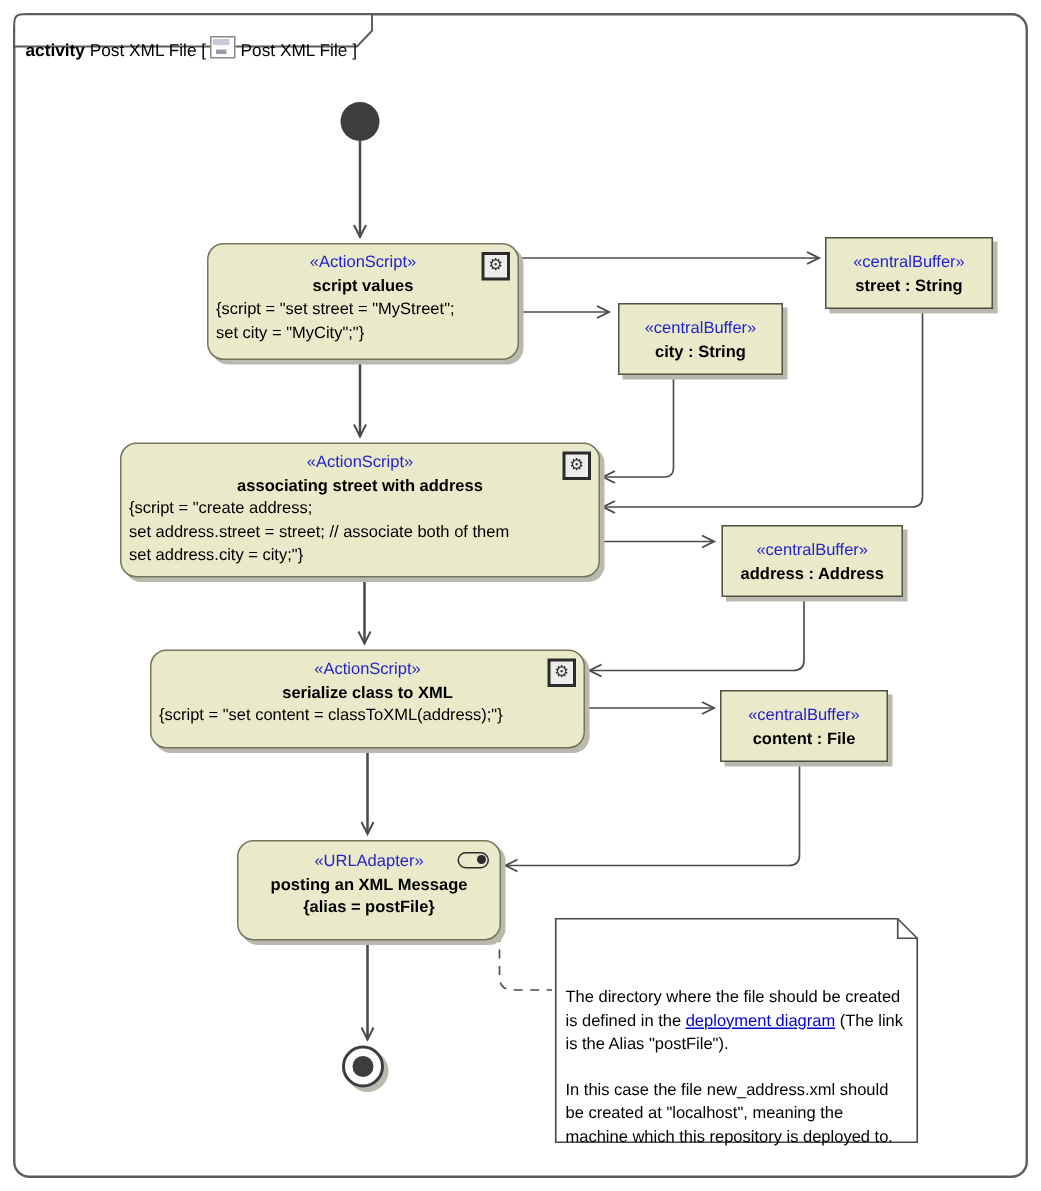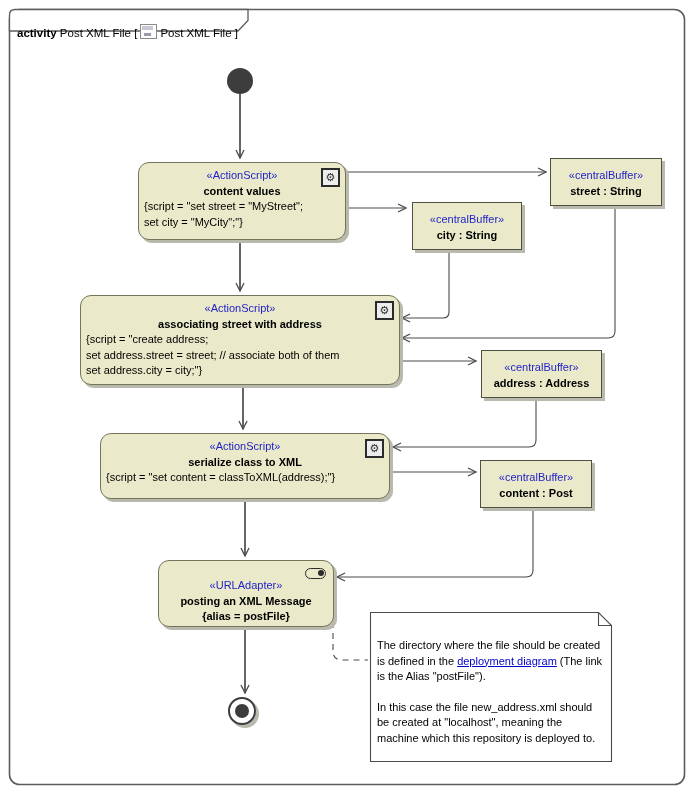--- a/index.html
+++ b/index.html
@@ -22,21 +22,21 @@
   .script.centered{text-align:center;font-weight:bold;}
   .gear{position:absolute;top:5px;right:5px;width:15px;height:15px;border:2px solid #2b2b2b;
         background:#ededed;line-height:14px;text-align:center;font-size:11px;color:#333;}
   .pill{position:absolute;top:7px;right:7px;width:19px;height:9px;border:1.4px solid #2b2b2b;
         border-radius:6px;background:transparent;}
   .pill:after{content:"";position:absolute;right:1px;top:1px;width:6px;height:6px;border-radius:50%;background:#2b2b2b;}
   .initial{position:absolute;left:227px;top:68px;width:26px;height:26px;border-radius:50%;background:#3d3d3d;z-index:1;}
   .final{position:absolute;left:228px;top:697px;width:24px;height:24px;border:2px solid #3d3d3d;border-radius:50%;
          background:#ffffff;box-shadow:3px 3px 0 #b9b9ad;z-index:1;}
   .final .dot{position:absolute;left:5px;top:5px;width:14px;height:14px;border-radius:50%;background:#3d3d3d;}
-  .notebody{position:absolute;left:370px;top:620px;width:242px;height:150px;z-index:1;
+  .notebody{position:absolute;left:370px;top:640px;width:242px;height:150px;z-index:1;
             padding:18px 8px 6px 7px;box-sizing:border-box;line-height:15.5px;color:#000;}
   .notebody p{margin:0;}
   .notebody p + p{margin-top:15px;}
   .notelink{color:#0000cc;text-decoration:underline;cursor:pointer;}
 </style>
 </head>
 <body>
 
 <div id="canvas">
 
@@ -76,21 +76,21 @@
     <span>Post XML File</span>
     <span>[</span><span class="dicon"></span><span>Post XML File</span>
     <span>]</span>
   </div>
 
   <div class="initial"></div>
 
   <div class="action" style="left:138px;top:162px;width:206px;height:76px;">
     <div class="gear">⚙</div>
     <div class="stereo" style="margin-top:4px;">«ActionScript»</div>
-    <div class="nname">content values</div>
+    <div class="nname">script values</div>
     <div class="script">{script = "set street = "MyStreet";</div>
     <div class="script">set city = "MyCity";"}</div>
   </div>
 
   <div class="buffer" style="left:550px;top:158px;width:110px;height:38px;">
     <div class="stereo">«centralBuffer»</div>
     <div class="nname">street : String</div>
   </div>
 
   <div class="buffer" style="left:412px;top:202px;width:108px;height:38px;">
@@ -114,26 +114,26 @@
 
   <div class="action" style="left:100px;top:433px;width:288px;height:64px;">
     <div class="gear">⚙</div>
     <div class="stereo" style="margin-top:4px;">«ActionScript»</div>
     <div class="nname">serialize class to XML</div>
     <div class="script">{script = "set content = classToXML(address);"}</div>
   </div>
 
   <div class="buffer" style="left:480px;top:460px;width:110px;height:38px;">
     <div class="stereo">«centralBuffer»</div>
-    <div class="nname">content : Post</div>
+    <div class="nname">content : File</div>
   </div>
 
   <div class="action" style="left:158px;top:560px;width:174px;height:65px;">
     <div class="pill"></div>
-    <div class="stereo" style="margin-top:16px;">«URLAdapter»</div>
+    <div class="stereo" style="margin-top:5px;">«URLAdapter»</div>
     <div class="nname">posting an XML Message</div>
     <div class="script centered">{alias = postFile}</div>
   </div>
 
   <div class="final">
     <div class="dot"></div>
   </div>
 
   <div class="notebody">
     <p><span>The directory where the file should be created is defined in the </span><span class="notelink">deployment diagram</span><span> (The link is the Alias "postFile").</span></p>

